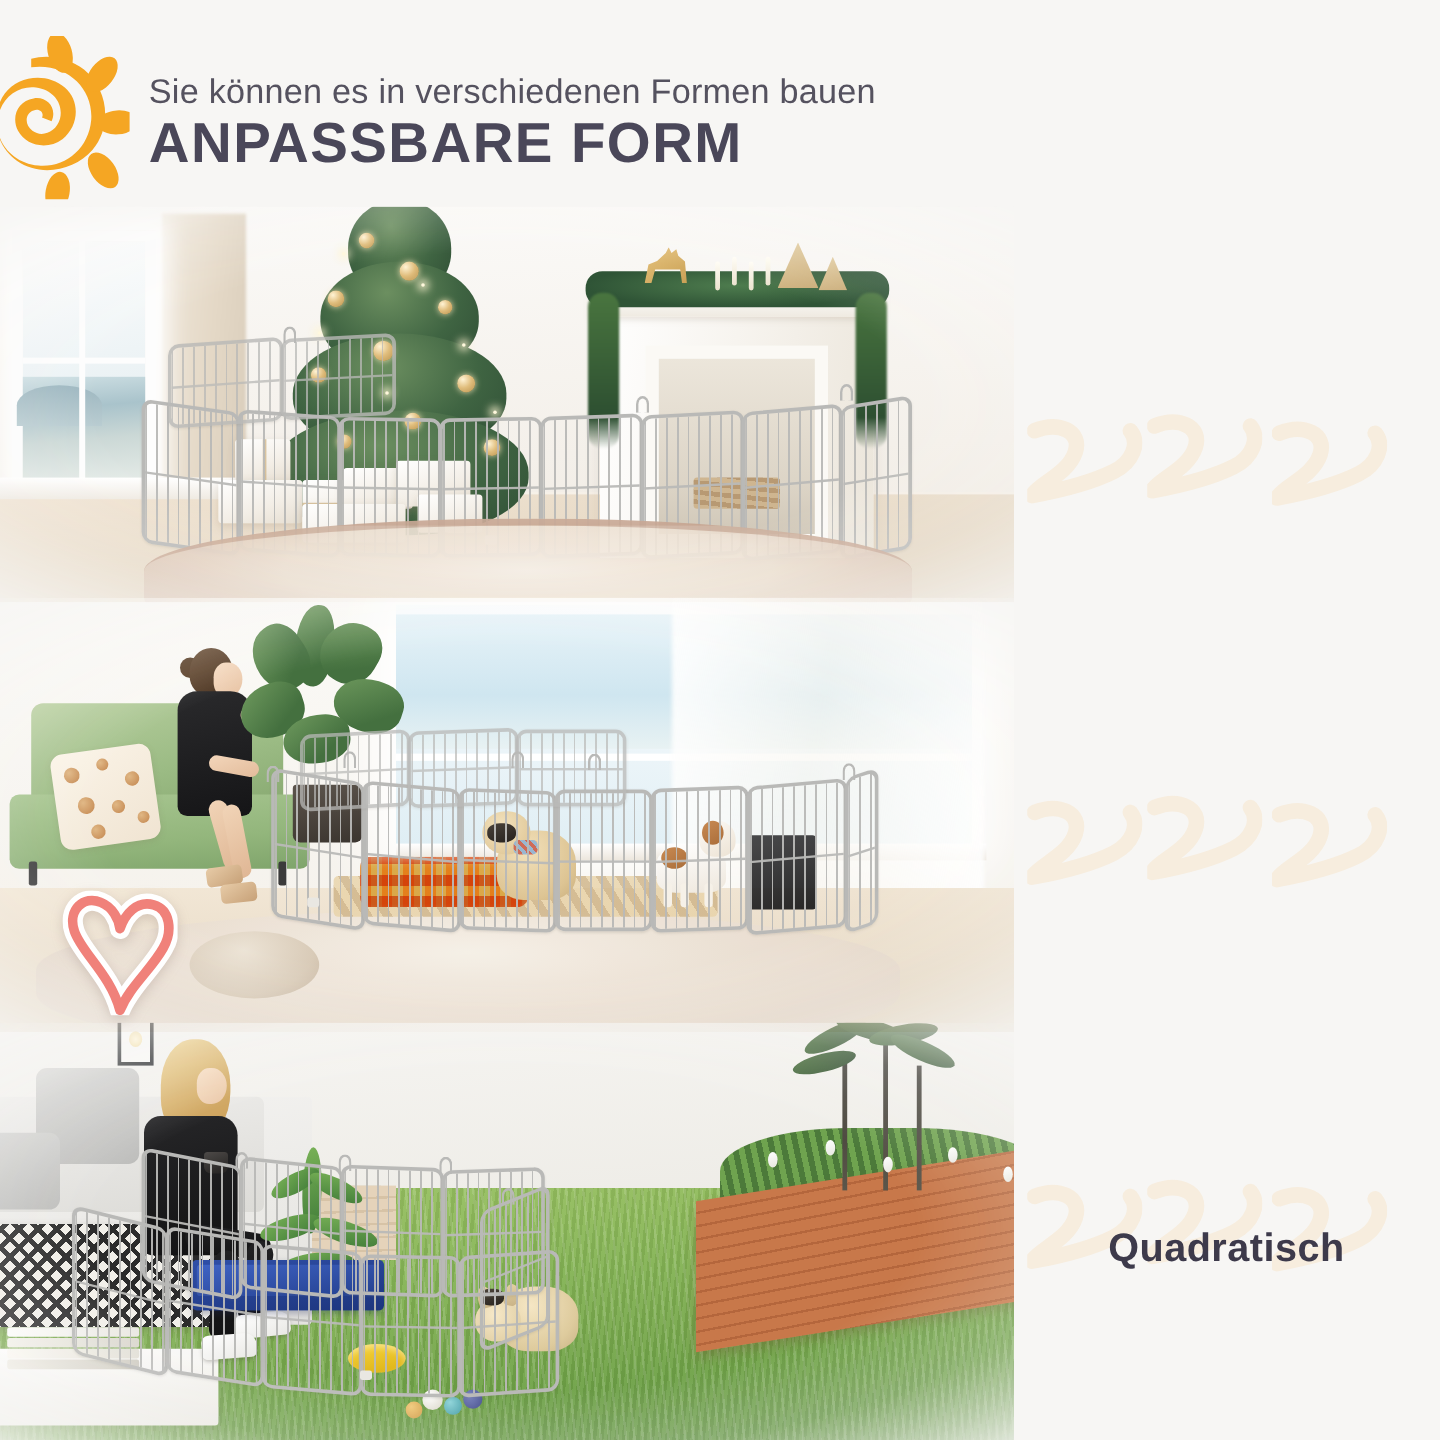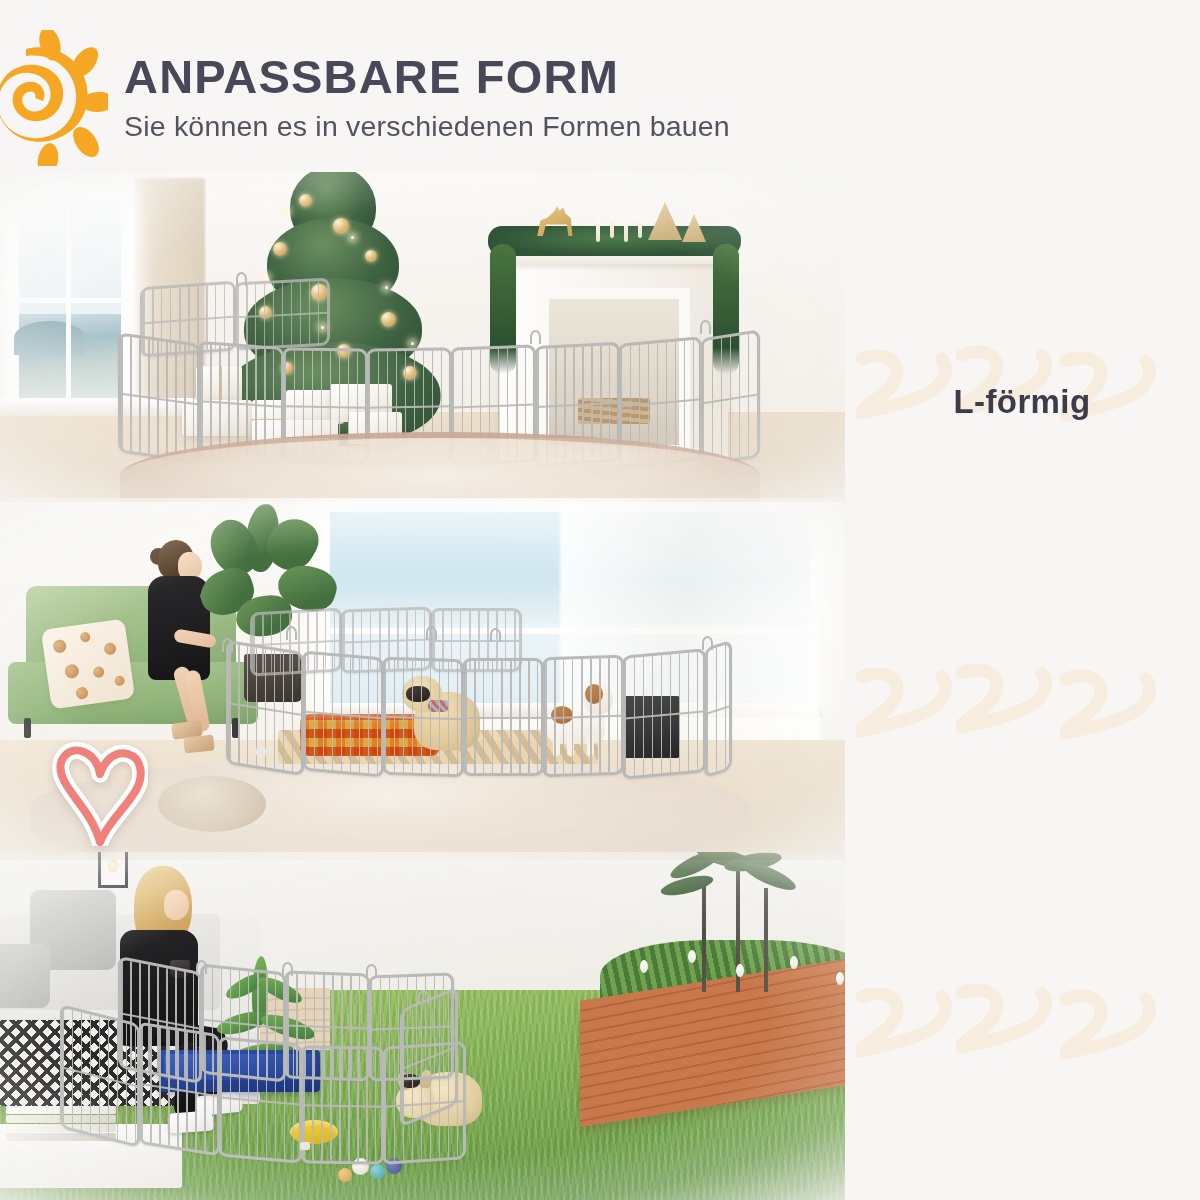--- a/index.html
+++ b/index.html
@@ -406,22 +406,22 @@
         <ellipse cx="68" cy="14" rx="10" ry="17" transform="rotate(-16 68 14)"></ellipse>
         <ellipse cx="103" cy="32" rx="10" ry="17" transform="rotate(38 103 32)"></ellipse>
         <ellipse cx="116" cy="72" rx="17" ry="10" transform="rotate(-4 116 72)"></ellipse>
         <ellipse cx="104" cy="112" rx="10" ry="17" transform="rotate(-36 104 112)"></ellipse>
         <ellipse cx="66" cy="130" rx="10" ry="17" transform="rotate(10 66 130)"></ellipse>
       </g>
     </svg>
   </div>
 
   <div id="title-block">
+    <div id="sub-title">Sie können es in verschiedenen Formen bauen</div>
     <div id="main-title">ANPASSBARE FORM</div>
-    <div id="sub-title">Sie können es in verschiedenen Formen bauen</div>
   </div>
 </div>
 
 <div class="panel" id="panel-1">
   <div class="photo">
     <div class="abs s1-wall"></div>
 
     <div class="abs s1-curtain"></div>
 
     <div class="abs s1-window">
@@ -737,21 +737,20 @@
         C 26 62, 52 56, 72 46 C 88 38, 94 22, 86 12" stroke="#f7e6cd" stroke-width="13" fill="none" stroke-linecap="round" stroke-linejoin="round"></path>
         </svg>
     </div>
     <div class="brush" style="left:208px;top:12px;">
       <svg viewBox="0 0 96 74">
           <path d="M6 12 C 26 4, 46 12, 40 30 C 34 48, 10 56, 4 66
         C 26 62, 52 56, 72 46 C 88 38, 94 22, 86 12" stroke="#f7e6cd" stroke-width="13" fill="none" stroke-linecap="round" stroke-linejoin="round"></path>
         </svg>
     </div>
   </div>
-  <div class="shape-text">L-förmig</div>
 </div>
 
 <div class="shape-label" id="label-2">
   <div class="brush-wrap">
     <div class="brush" style="left:4px;  top:10px;">
       <svg viewBox="0 0 96 74">
           <path d="M6 12 C 26 4, 46 12, 40 30 C 34 48, 10 56, 4 66
         C 26 62, 52 56, 72 46 C 88 38, 94 22, 86 12" stroke="#f7e6cd" stroke-width="13" fill="none" stroke-linecap="round" stroke-linejoin="round"></path>
         </svg>
     </div>
@@ -784,13 +783,14 @@
         C 26 62, 52 56, 72 46 C 88 38, 94 22, 86 12" stroke="#f7e6cd" stroke-width="13" fill="none" stroke-linecap="round" stroke-linejoin="round"></path>
         </svg>
     </div>
     <div class="brush" style="left:208px;top:12px;">
       <svg viewBox="0 0 96 74">
           <path d="M6 12 C 26 4, 46 12, 40 30 C 34 48, 10 56, 4 66
         C 26 62, 52 56, 72 46 C 88 38, 94 22, 86 12" stroke="#f7e6cd" stroke-width="13" fill="none" stroke-linecap="round" stroke-linejoin="round"></path>
         </svg>
     </div>
   </div>
+  <div class="shape-text">Quadratisch</div>
 </div>
 
 </body></html>

